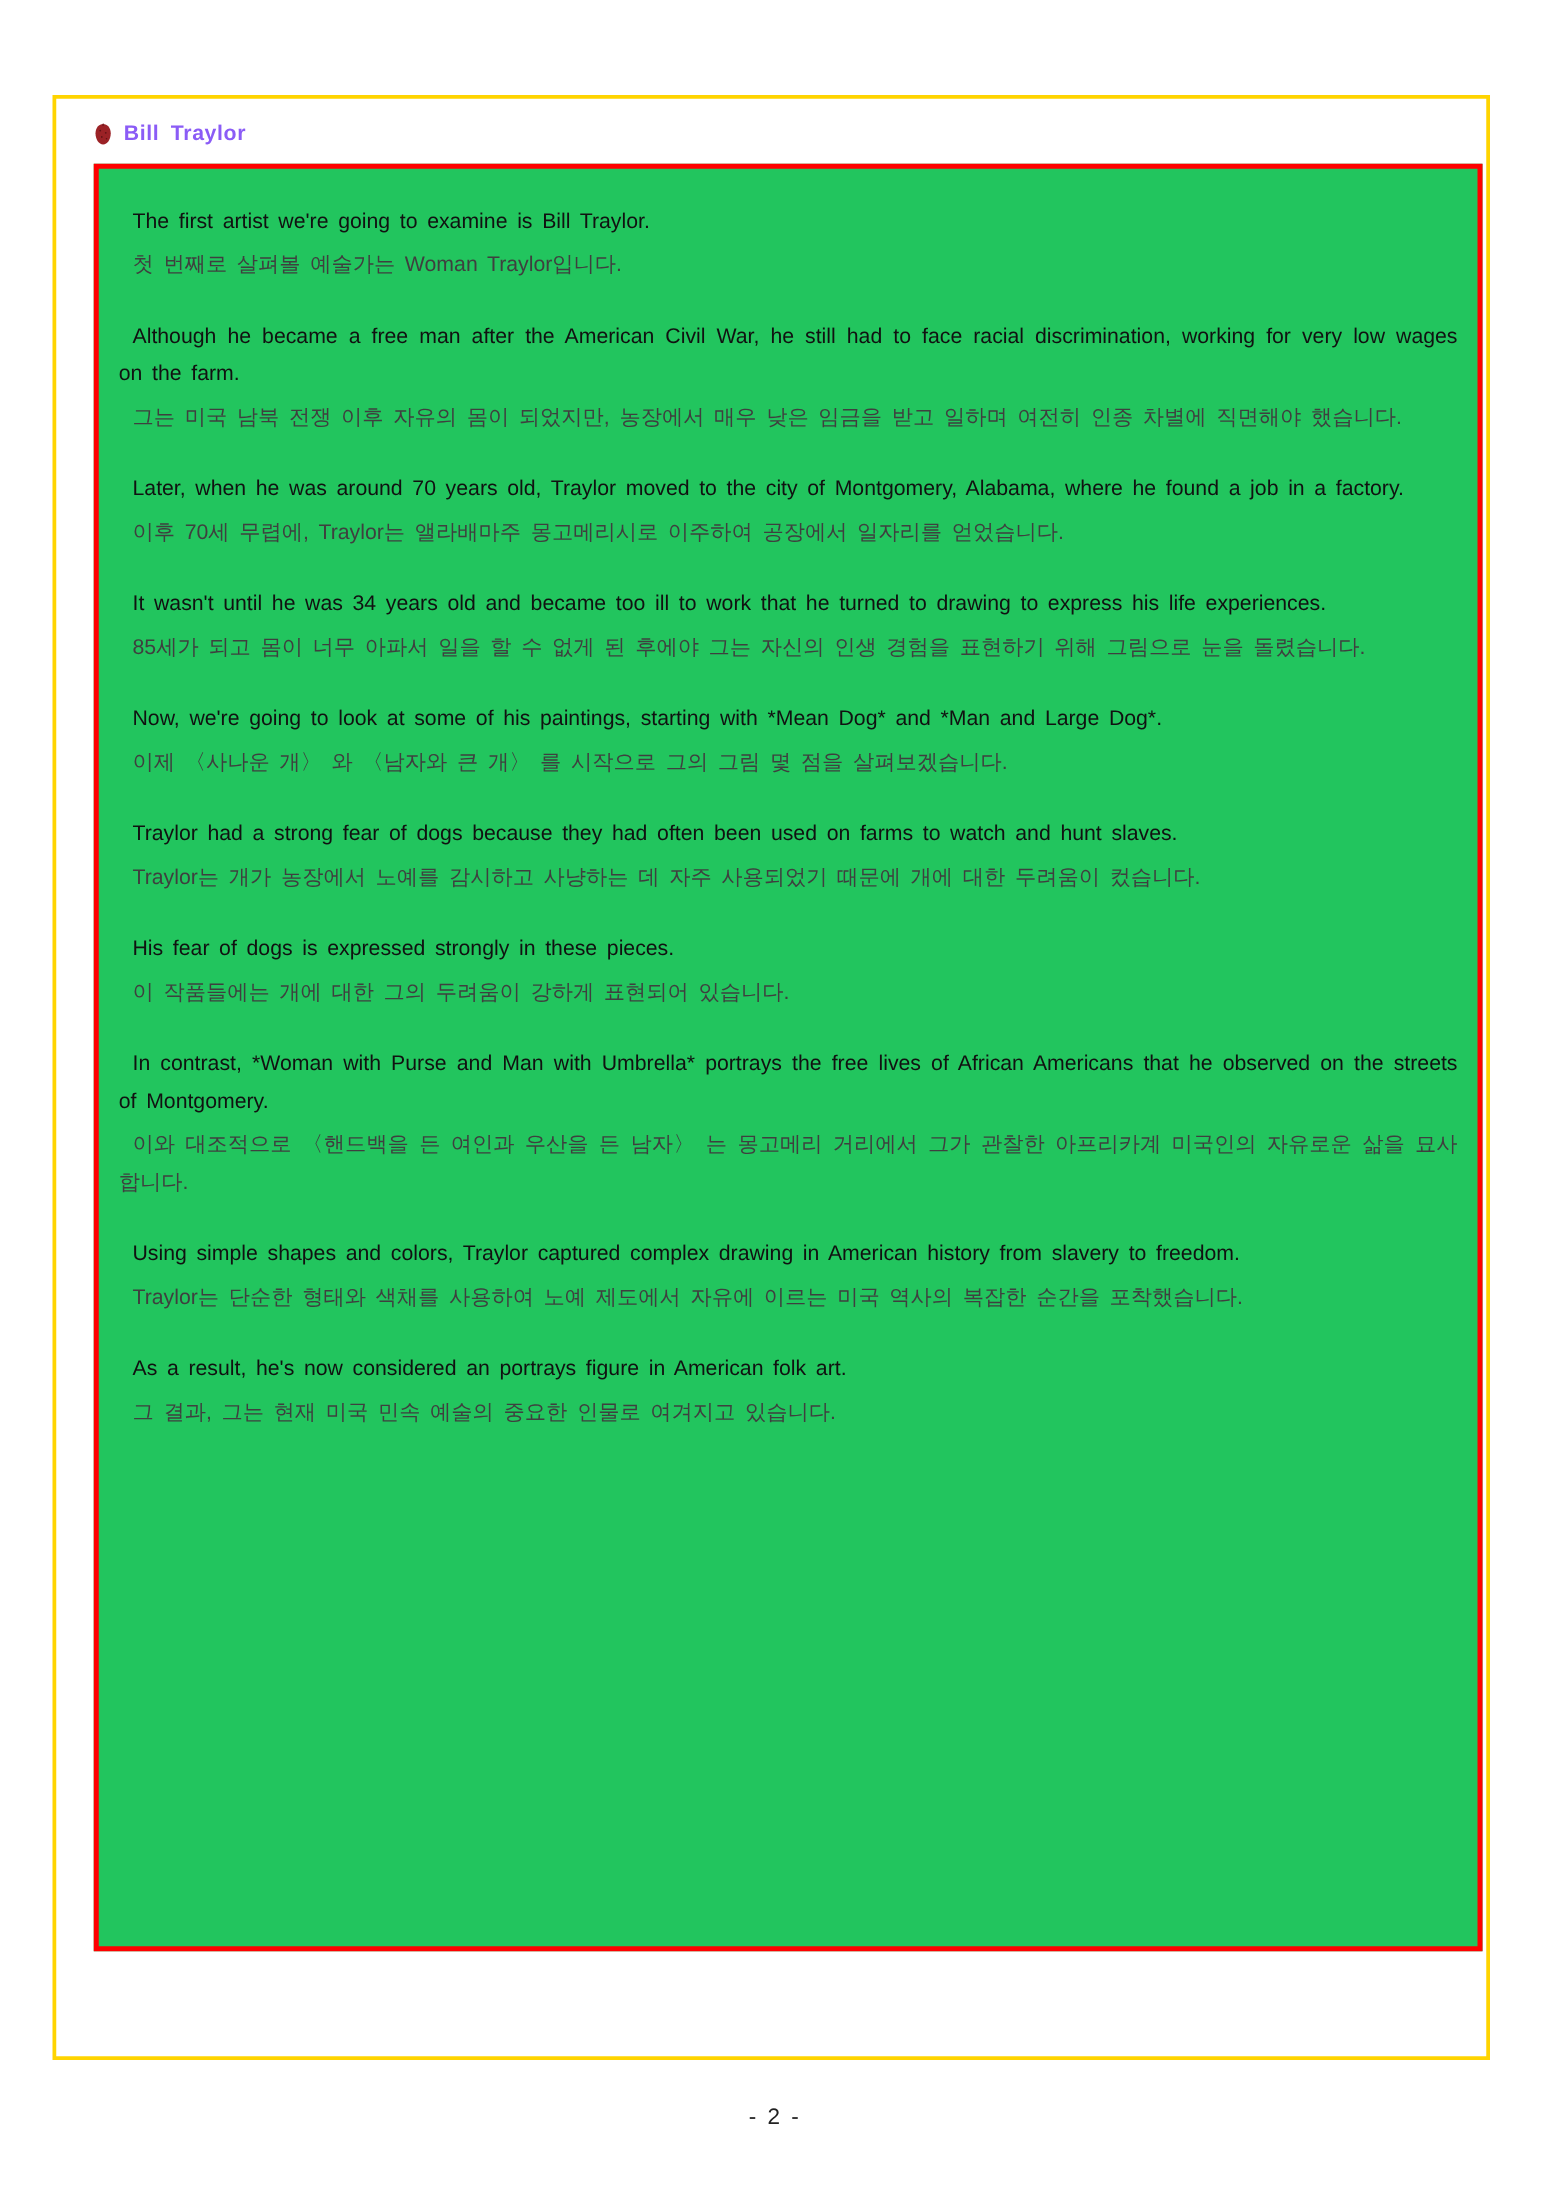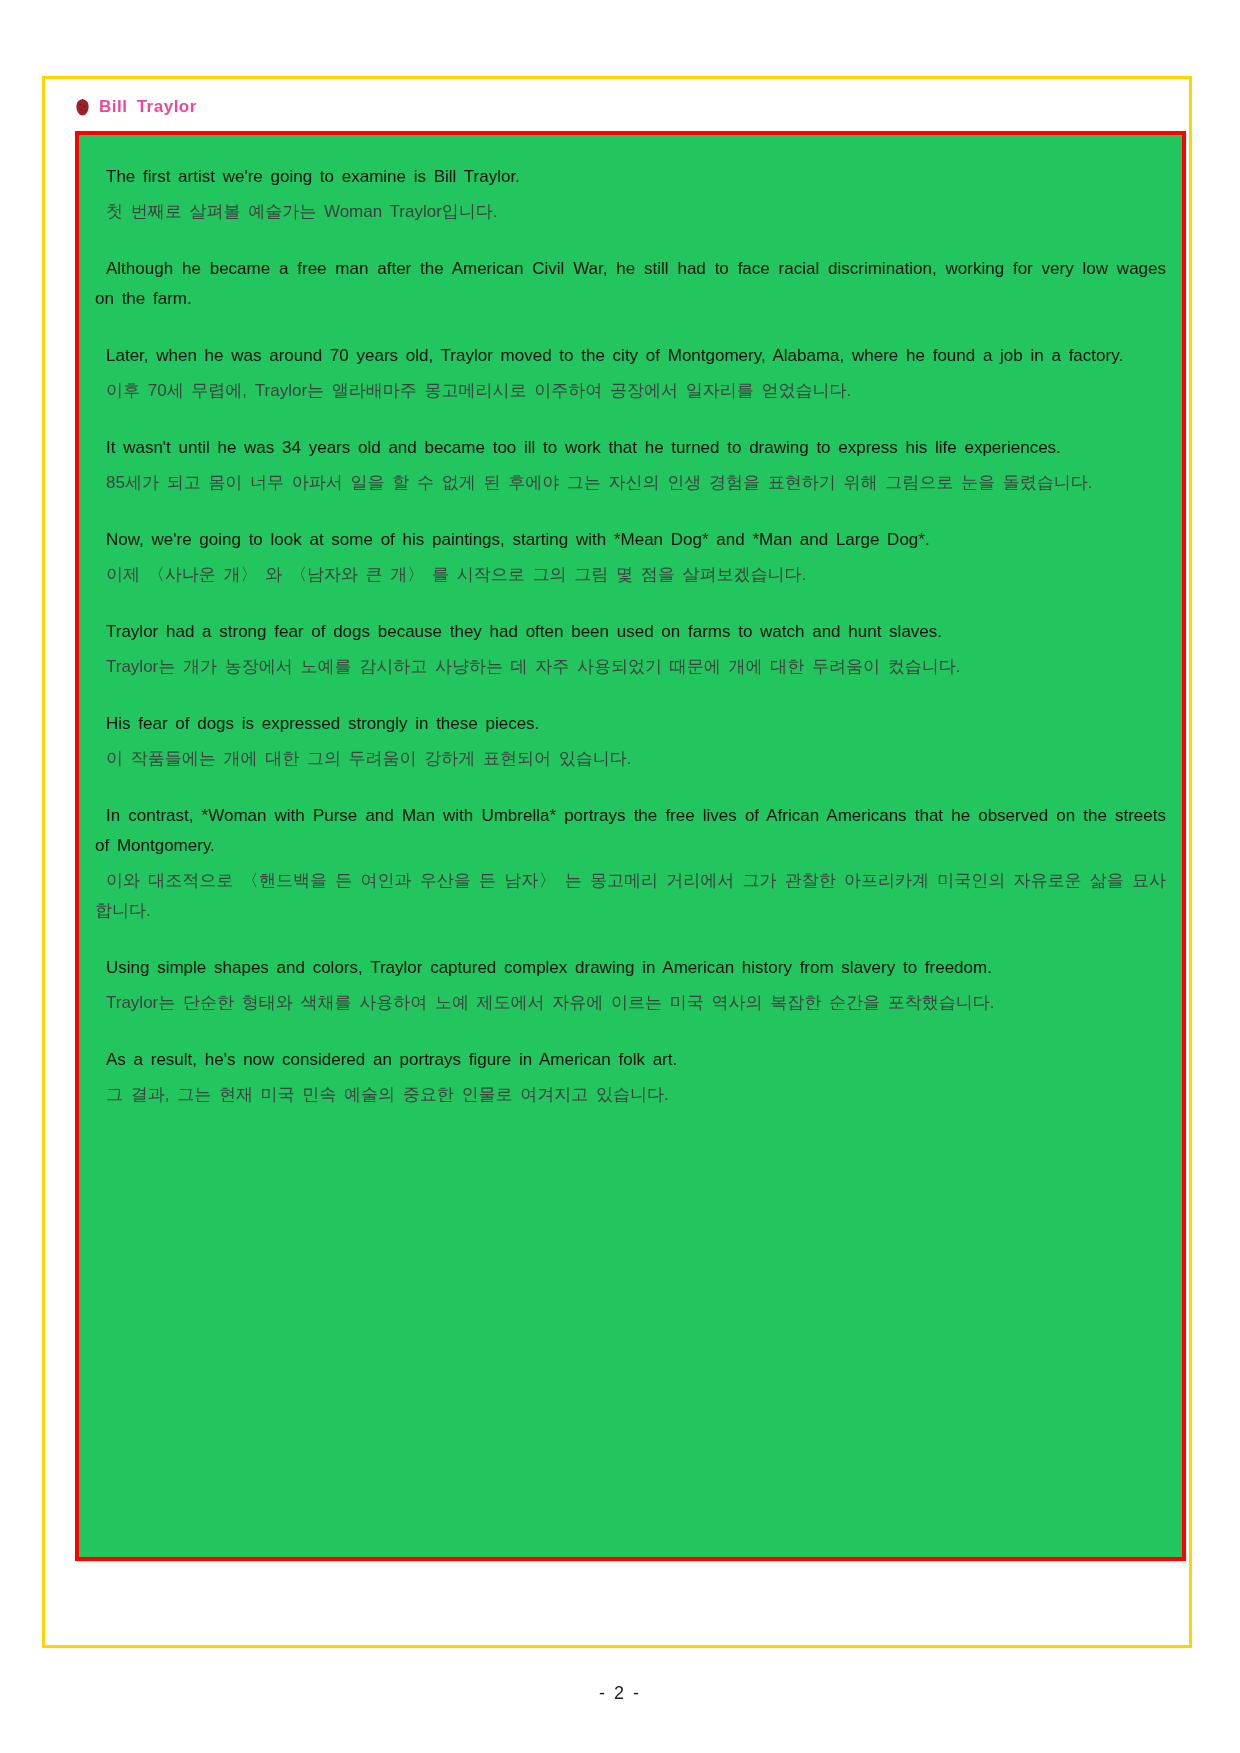--- a/index.html
+++ b/index.html
@@ -29,21 +29,21 @@
     position: absolute;
     left: 75px;
     top: 97px;
     display: flex;
     align-items: center;
     gap: 9px;
   }
   .header-row .title {
     font-size: 17px;
     font-weight: bold;
-    color: #ec4899;
+    color: #8b5cf6;
     letter-spacing: 0.5px;
     word-spacing: 4px;
   }
   .icon-berry {
     width: 15px;
     height: 19px;
     display: inline-block;
   }
   .red-box {
     position: absolute;
@@ -108,20 +108,21 @@
   <div class="red-box">
 
     <div class="pair">
       <p class="en">The first artist we're going to examine is Bill Traylor.</p>
       <p class="ko">첫 번째로 살펴볼 예술가는 Woman Traylor입니다.</p>
     </div>
 
 
     <div class="pair">
       <p class="en">Although he became a free man after the American Civil War, he still had to face racial discrimination, working for very low wages on the farm.</p>
+      <p class="ko">그는 미국 남북 전쟁 이후 자유의 몸이 되었지만, 농장에서 매우 낮은 임금을 받고 일하며 여전히 인종 차별에 직면해야 했습니다.</p>
     </div>
 
     <div class="pair">
       <p class="en">Later, when he was around 70 years old, Traylor moved to the city of Montgomery, Alabama, where he found a job in a factory.</p>
       <p class="ko">이후 70세 무렵에, Traylor는 앨라배마주 몽고메리시로 이주하여 공장에서 일자리를 얻었습니다.</p>
     </div>
 
     <div class="pair">
       <p class="en">It wasn't until he was 34 years old and became too ill to work that he turned to drawing to express his life experiences.</p>
       <p class="ko">85세가 되고 몸이 너무 아파서 일을 할 수 없게 된 후에야 그는 자신의 인생 경험을 표현하기 위해 그림으로 눈을 돌렸습니다.</p>

